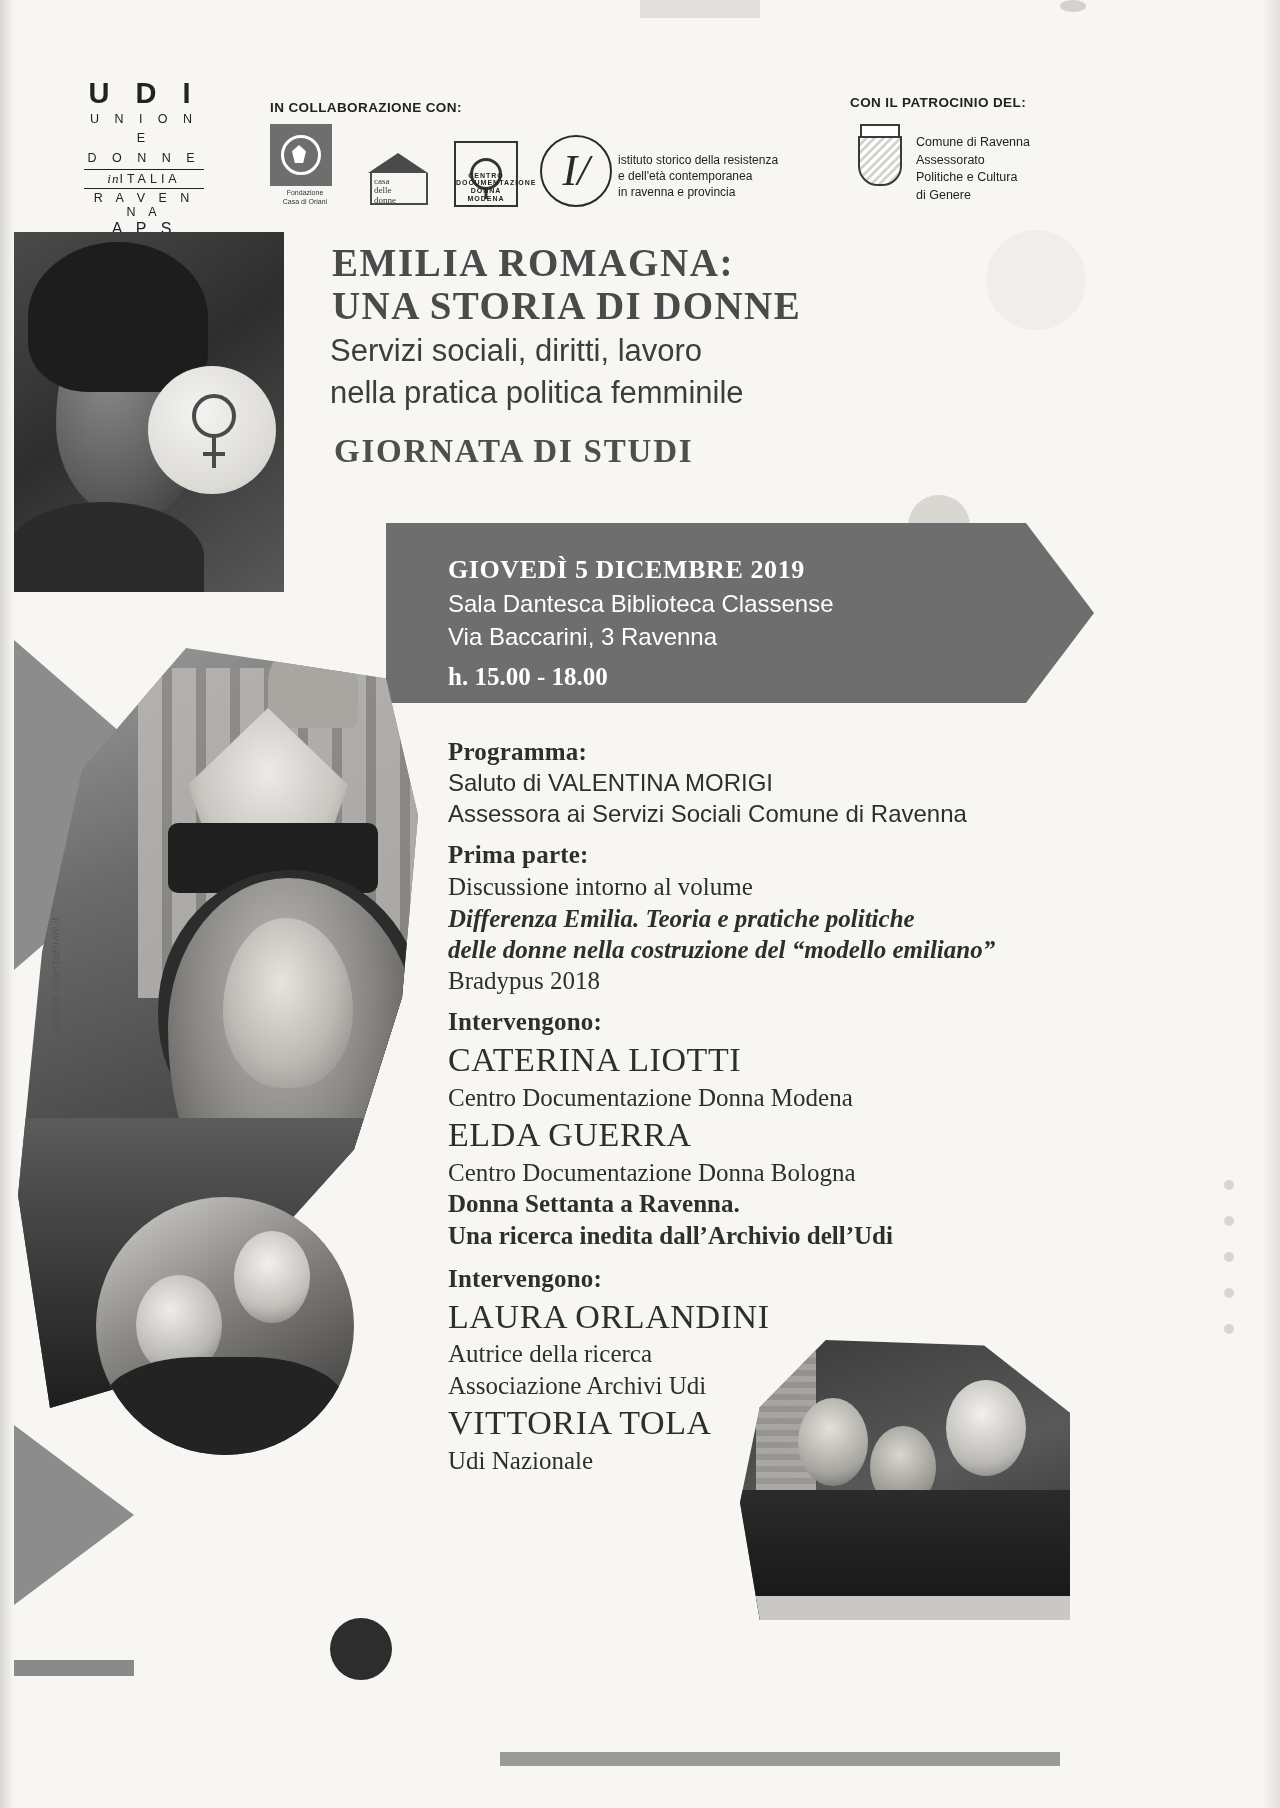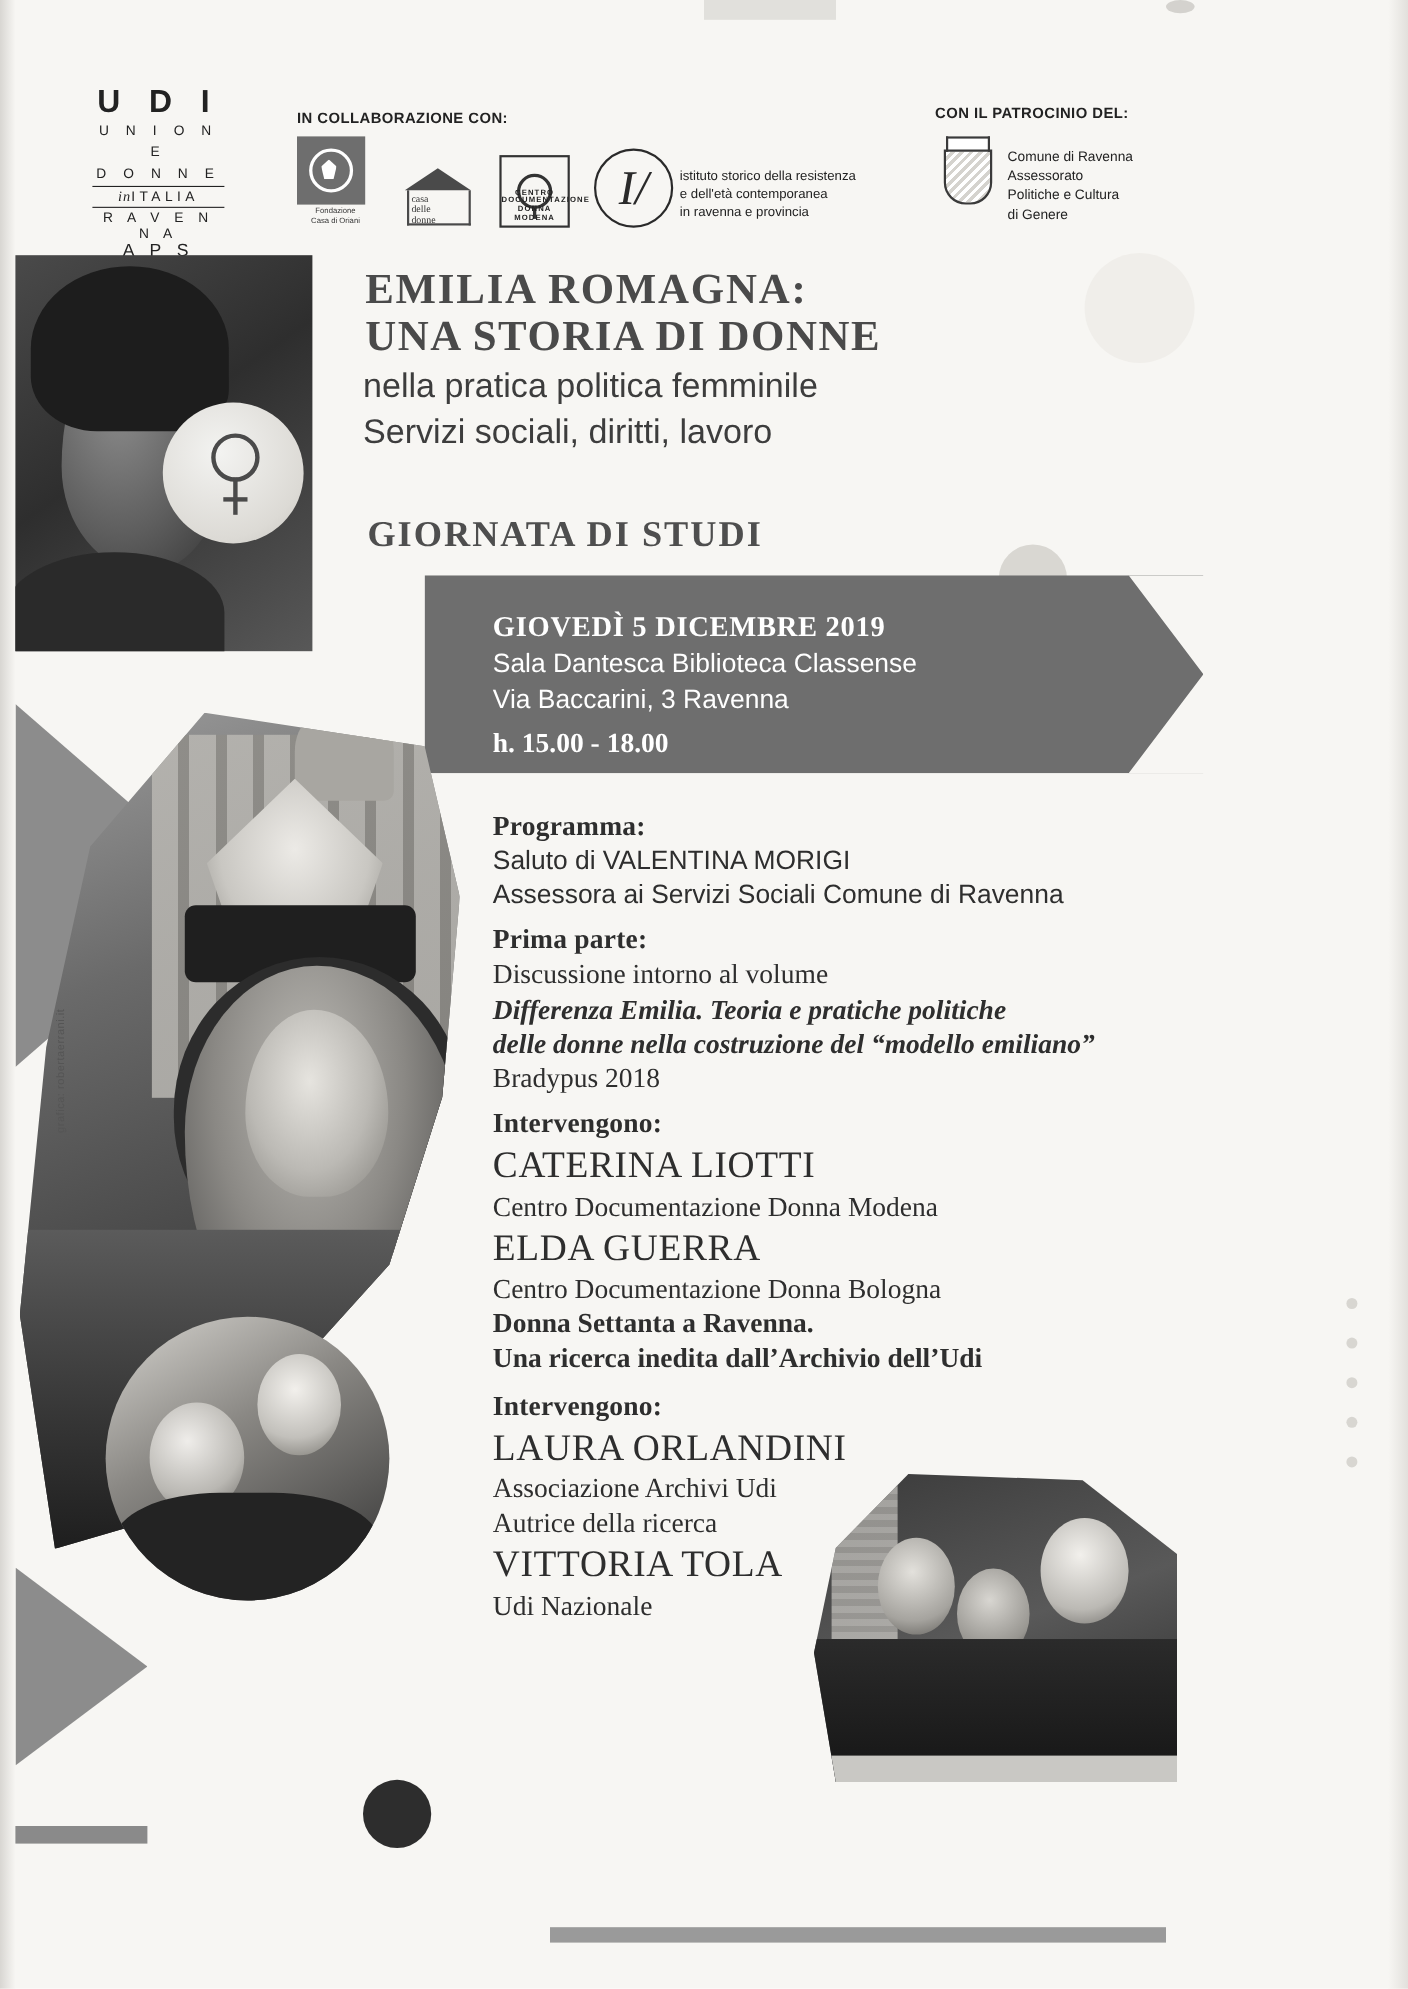--- a/index.html
+++ b/index.html
@@ -311,21 +311,21 @@
     position: absolute;
     left: 330px; top: 330px;
     font-family: "Liberation Sans", sans-serif;
     font-size: 31px;
     color: #3d3d3d;
     line-height: 1.35;
     font-weight: 400;
   }
   .giornata {
     position: absolute;
-    left: 334px; top: 468px;
+    left: 334px; top: 433px;
     font-family: "Liberation Serif", serif;
     font-size: 33px;
     font-weight: bold;
     letter-spacing: 1.8px;
     color: #4e4e4e;
   }
 
   .deco-circle-1 {
     position: absolute; left: 908px; top: 495px;
     width: 62px; height: 62px; border-radius: 50%;
@@ -657,22 +657,22 @@
     <div class="face"></div>
     <div class="hair"></div>
     <div class="shoulder"></div>
     <div class="circle-sign"></div>
     <div class="venus"></div>
   </div>
 
   <div class="title1">EMILIA ROMAGNA:</div>
   <div class="title2">UNA STORIA DI DONNE</div>
   <div class="subtitle">
+    <div>Servizi sociali, diritti, lavoro</div>
     <div>nella pratica politica femminile</div>
-    <div>Servizi sociali, diritti, lavoro</div>
   </div>
   <div class="giornata">GIORNATA DI STUDI</div>
 
   <div class="ribbon-main"></div>
   <div class="ribbon-notch"></div>
   <div class="ribbon-text">
     <div class="ribbon-date">GIOVEDÌ 5 DICEMBRE 2019</div>
     <div class="ribbon-line">Sala Dantesca Biblioteca Classense</div>
     <div class="ribbon-line">Via Baccarini, 3 Ravenna</div>
     <div class="ribbon-hours">h. 15.00 - 18.00</div>
@@ -718,22 +718,22 @@
     <div class="p-caps">CATERINA LIOTTI</div>
     <div class="p-line-serif">Centro Documentazione Donna Modena</div>
     <div class="p-caps">ELDA GUERRA</div>
     <div class="p-line-serif">Centro Documentazione Donna Bologna</div>
 
     <div class="p-bold-serif">Donna Settanta a Ravenna.</div>
     <div class="p-bold-serif">Una ricerca inedita dall’Archivio dell’Udi</div>
 
     <div class="p-head">Intervengono:</div>
     <div class="p-caps">LAURA ORLANDINI</div>
+    <div class="p-line-serif">Autrice della ricerca</div>
     <div class="p-line-serif">Associazione Archivi Udi</div>
-    <div class="p-line-serif">Autrice della ricerca</div>
     <div class="p-caps">VITTORIA TOLA</div>
     <div class="p-line-serif">Udi Nazionale</div>
   </div>
 
   <div class="photo-bottom">
     <div class="pb-col"></div>
     <div class="pb-head-a"></div>
     <div class="pb-head-b"></div>
     <div class="pb-head-c"></div>
     <div class="pb-bodies"></div>

